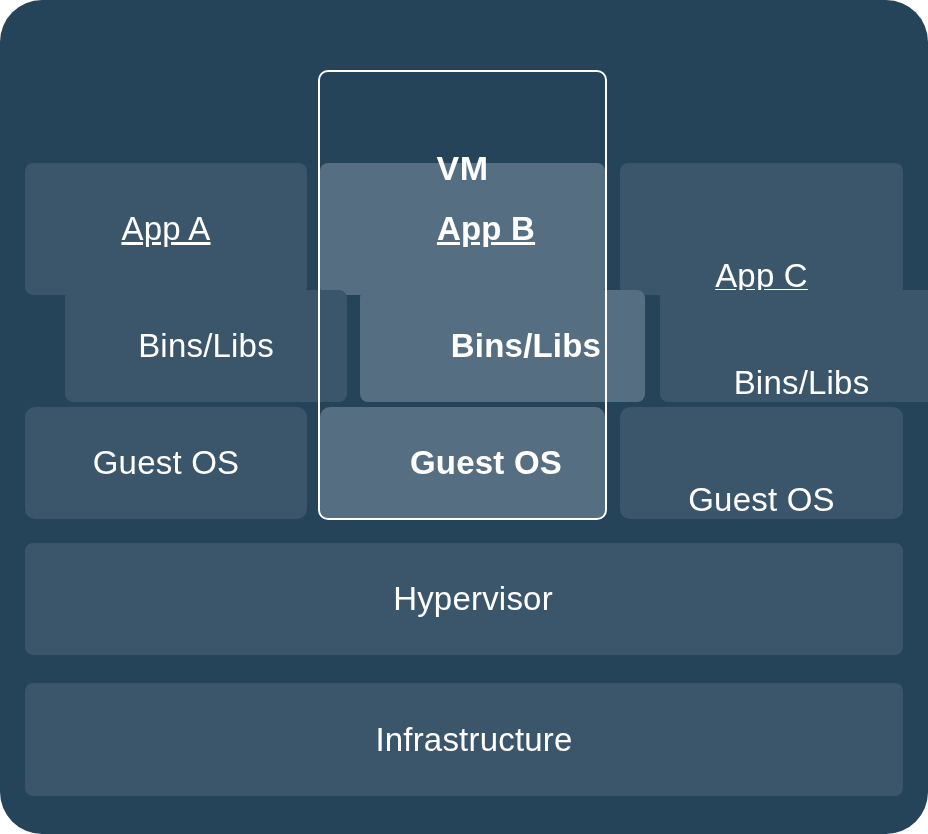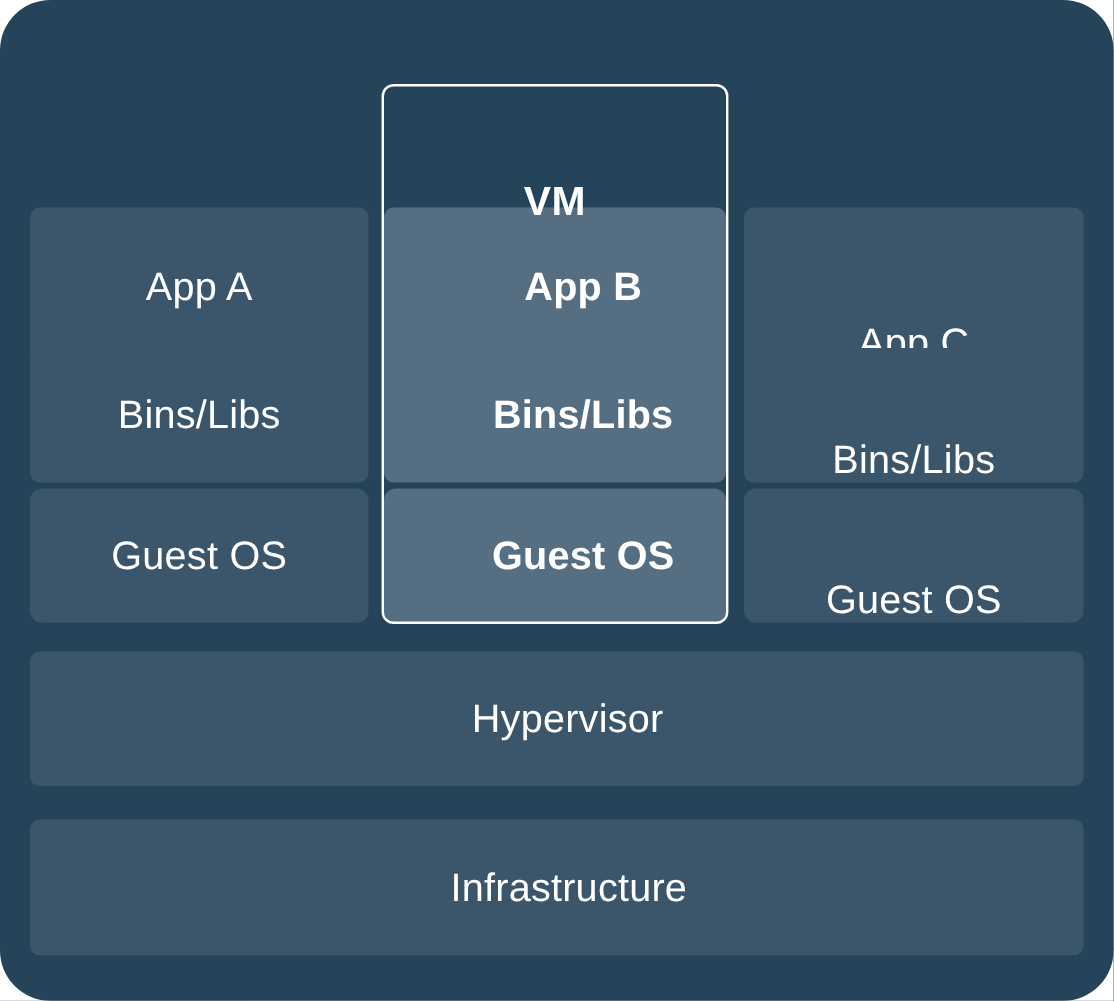--- a/index.html
+++ b/index.html
@@ -46,22 +46,22 @@
     background: #566e82;
     font-weight: 700;
   }
 
   
   .col-left   { left: 25px;  width: 282px; }
   .col-center { left: 320px; width: 285px; padding-left: 47px; }
   .col-right  { left: 620px; width: 283px; align-items: flex-end; }
 
   
-  .row-app   { top: 173px; height: 132px; }
-  .row-bins  { top: 290px; height: 112px; }
+  .row-app   { top: 163px; height: 132px; text-decoration: underline; }
+  .row-bins  { top: 290px; height: 112px; margin-left: 40px; }
   .row-guest { top: 407px; height: 112px; border-radius: 10px; }
 
   
   .row-full {
     left: 25px;
     width: 878px;
   }
   .row-hypervisor   { top: 543px; height: 112px; padding-left: 18px; }
   .row-infrastructure { top: 683px; height: 113px; padding-left: 20px; }
 

